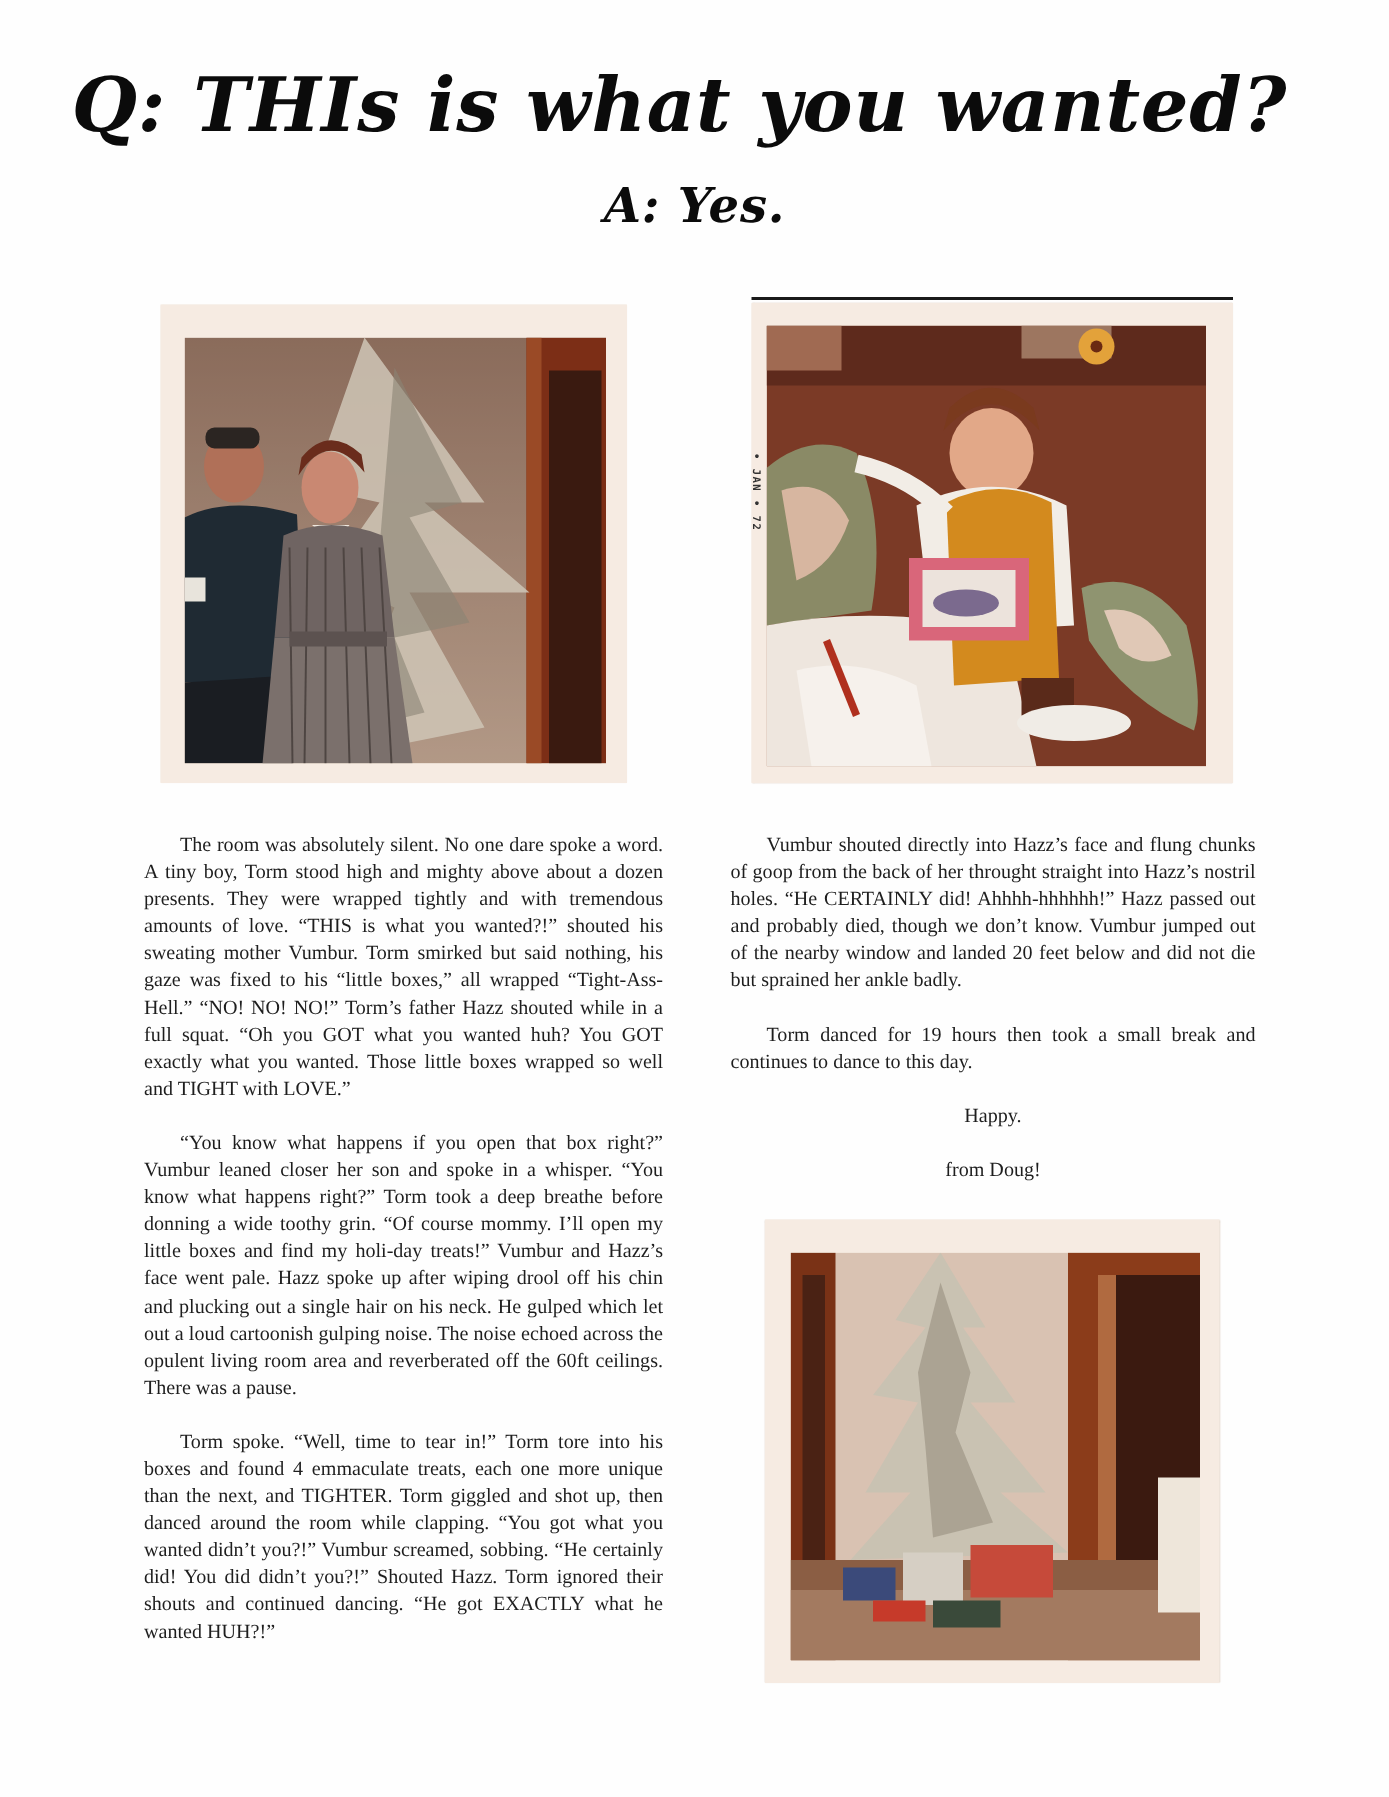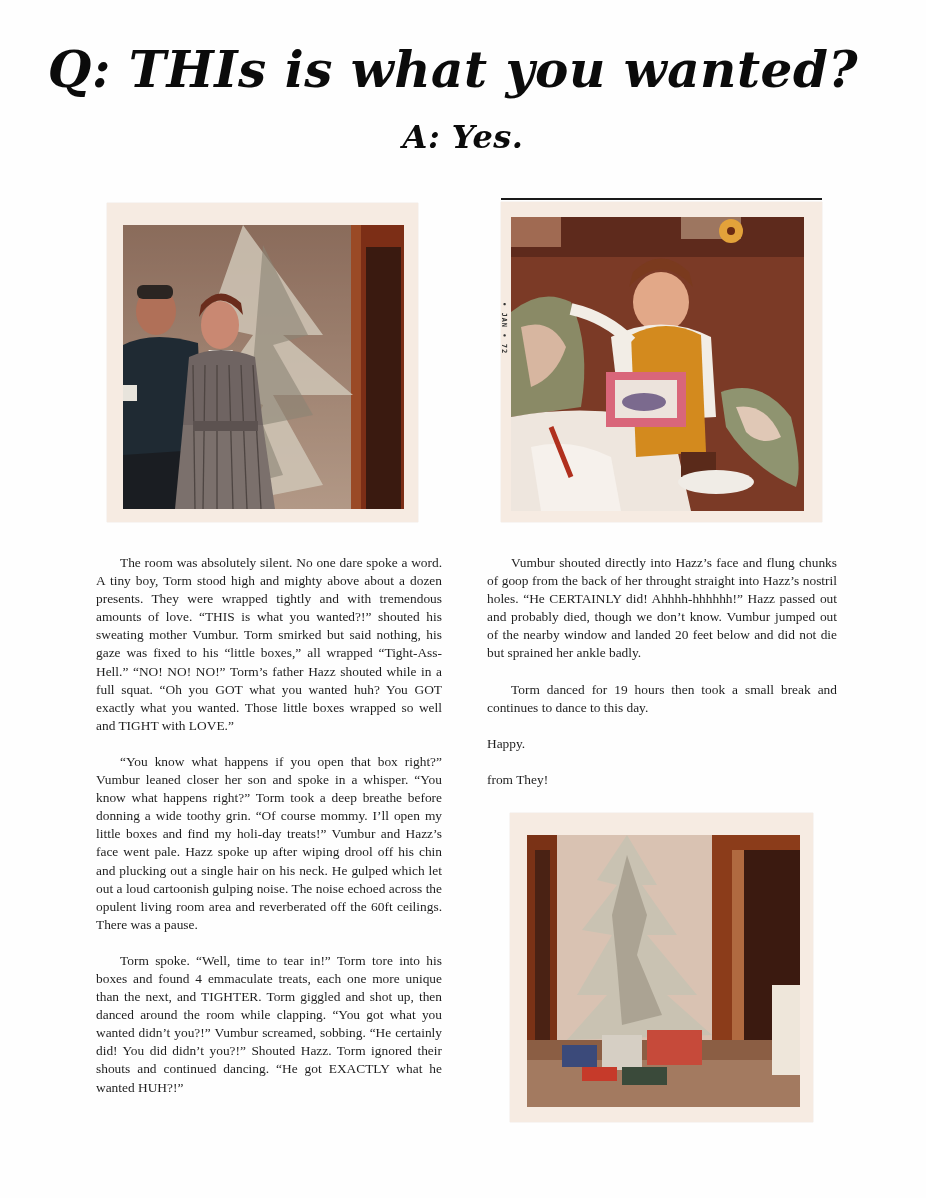--- a/index.html
+++ b/index.html
@@ -26,21 +26,21 @@
     color: #333; transform: rotate(90deg); transform-origin: left top; white-space: nowrap; letter-spacing: 1px;
   }
 
   .col {
     position: absolute; font-family: "Liberation Serif", serif; font-size: 13.4px; line-height: 18.1px;
     text-align: justify; color: #1e1e1e;
   }
   .col p { margin: 0 0 18px 0; text-indent: 24px; }
   .col1 { left: 96px; top: 554px; width: 346px; }
   .col2 { left: 487px; top: 554px; width: 350px; }
-  .signoff { text-align: left; text-indent: 0 !important; margin: 0; }
+  .signoff { text-align: center; text-indent: 0 !important; margin: 0; }
 </style>
 </head>
 <body>
 
 <div class="title q">Q: THIs is what you wanted?</div>
 <div class="title a">A: Yes.</div>
 
 <div class="photo-frame" style="left:107px; top:203px; width:311px; height:319px;">
   <div class="photo-inner" style="left:16px; top:22px; width:281px; height:284px;">
     <svg width="281" height="284" viewBox="0 0 281 284">
@@ -126,21 +126,21 @@
 <div class="col col1">
   <p>The room was absolutely silent. No one dare spoke a word. A tiny boy, Torm stood high and mighty above about a dozen presents. They were wrapped tightly and with tremendous amounts of love. “THIS is what you wanted?!” shouted his sweating mother Vumbur. Torm smirked but said nothing, his gaze was fixed to his “little boxes,” all wrapped “Tight-Ass-Hell.” “NO! NO! NO!” Torm’s father Hazz shouted while in a full squat. “Oh you GOT what you wanted huh? You GOT exactly what you wanted. Those little boxes wrapped so well and TIGHT with LOVE.”</p>
   <p>“You know what happens if you open that box right?” Vumbur leaned closer her son and spoke in a whisper. “You know what happens right?” Torm took a deep breathe before donning a wide toothy grin. “Of course mommy. I’ll open my little boxes and find my holi-day treats!” Vumbur and Hazz’s face went pale. Hazz spoke up after wiping drool off his chin and plucking out a single hair on his neck. He gulped which let out a loud cartoonish gulping noise. The noise echoed across the opulent living room area and reverberated off the 60ft ceilings. There was a pause.</p>
   <p>Torm spoke. “Well, time to tear in!” Torm tore into his boxes and found 4 emmaculate treats, each one more unique than the next, and TIGHTER. Torm giggled and shot up, then danced around the room while clapping. “You got what you wanted didn’t you?!” Vumbur screamed, sobbing. “He certainly did! You did didn’t you?!” Shouted Hazz. Torm ignored their shouts and continued dancing. “He got EXACTLY what he wanted HUH?!”</p>
 </div>
 
 <div class="col col2">
   <p>Vumbur shouted directly into Hazz’s face and flung chunks of goop from the back of her throught straight into Hazz’s nostril holes. “He CERTAINLY did! Ahhhh-hhhhhh!” Hazz passed out and probably died, though we don’t know. Vumbur jumped out of the nearby window and landed 20 feet below and did not die but sprained her ankle badly.</p>
   <p>Torm danced for 19 hours then took a small break and continues to dance to this day.</p>
   <p class="signoff">Happy.</p>
-  <p class="signoff">from They!</p>
+  <p class="signoff">from Doug!</p>
 </div>
 
 <div class="photo-frame" style="left:510px; top:813px; width:303px; height:309px;">
   <div class="photo-inner" style="left:17px; top:22px; width:273px; height:272px;">
     <svg width="273" height="272" viewBox="0 0 273 272">
       <rect width="273" height="272" fill="#d9c2b2"></rect>
       <rect x="0" y="0" width="30" height="272" fill="#7a3216"></rect>
       <rect x="8" y="15" width="15" height="230" fill="#4a2214"></rect>
       <rect x="185" y="0" width="88" height="272" fill="#8b3c1a"></rect>
       <rect x="205" y="15" width="68" height="200" fill="#3b1a10"></rect>

